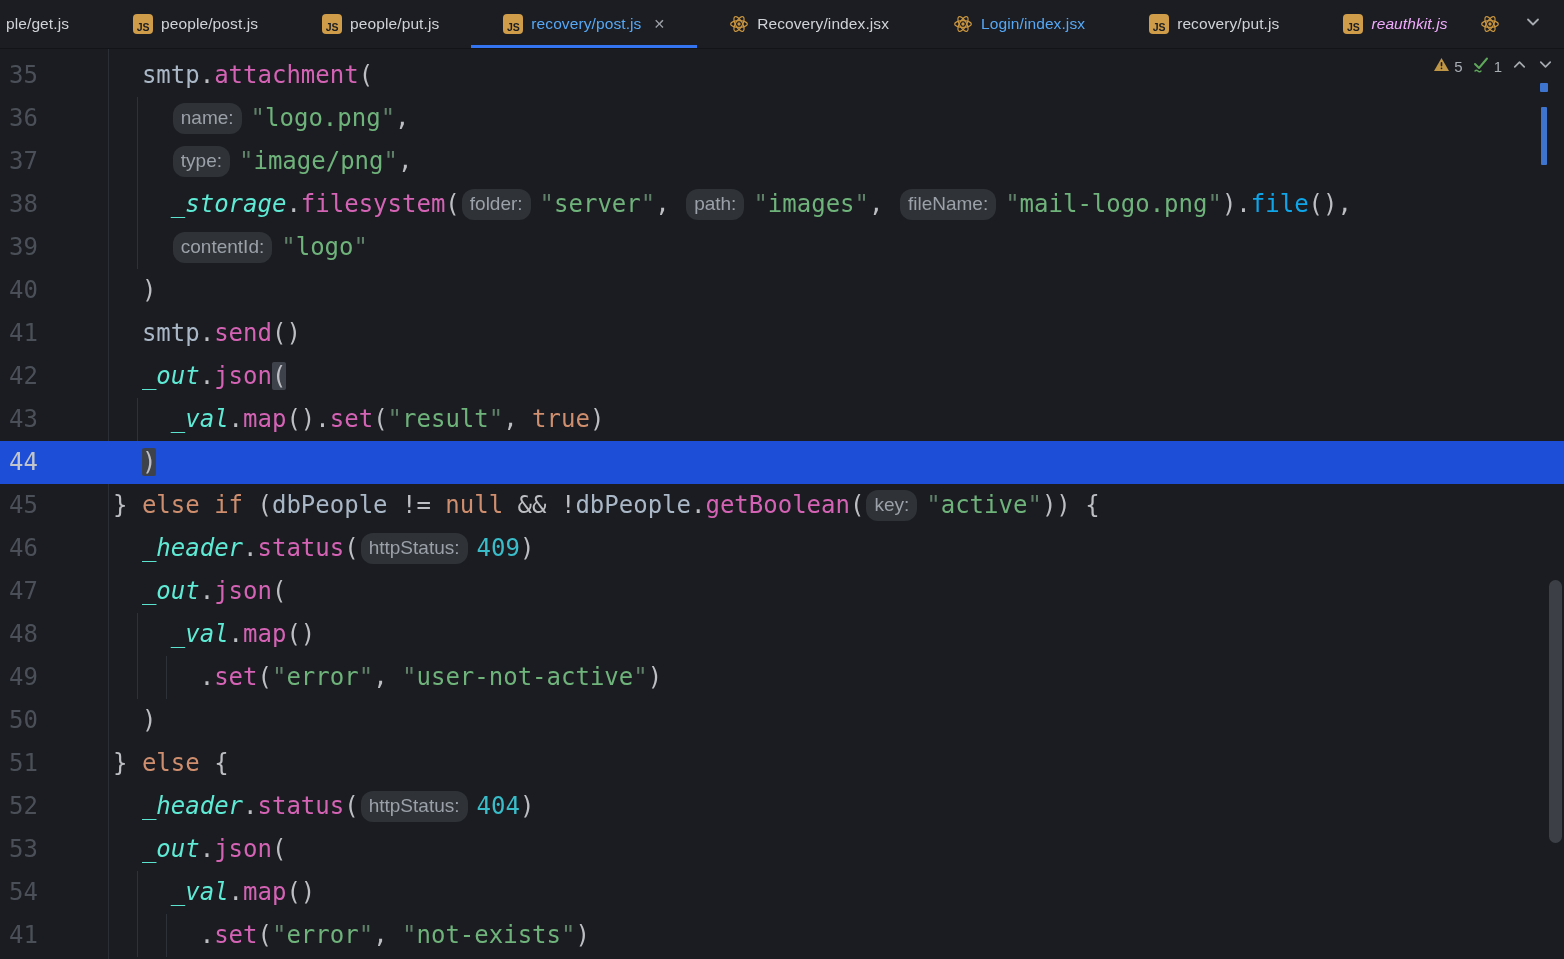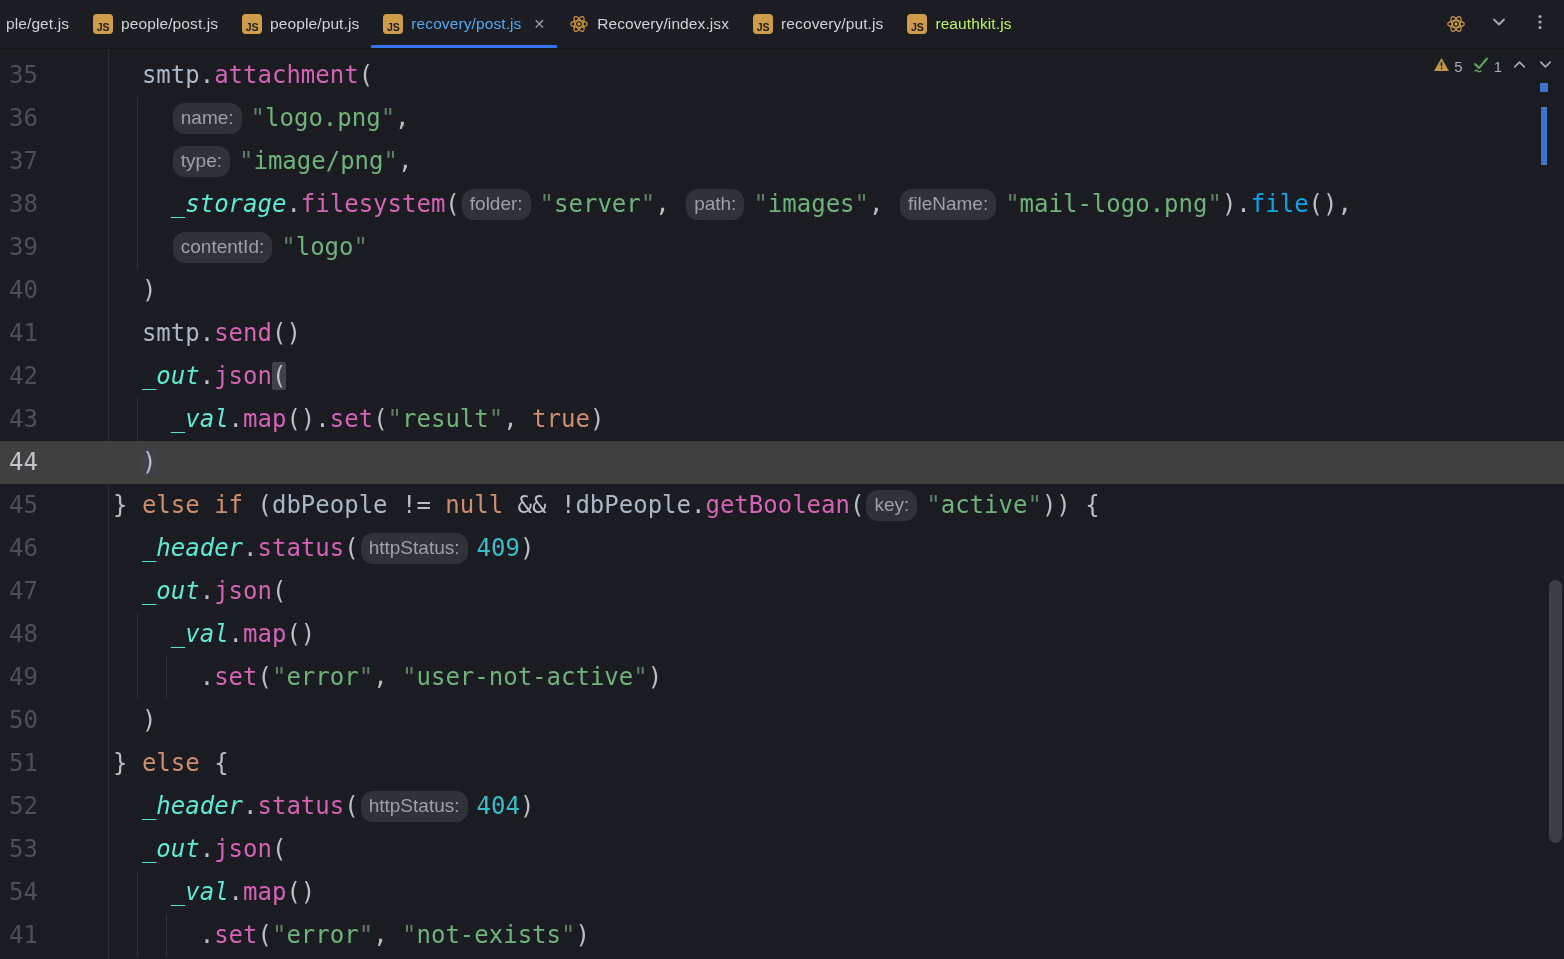--- a/index.html
+++ b/index.html
@@ -2,37 +2,37 @@
 <html><head>
 <meta charset="utf-8">
 <style>
   html,body{margin:0;padding:0;background:#101114;}
   #app{position:relative;width:1564px;height:959px;background:#1a1c21;overflow:hidden;
        font-family:"Liberation Sans",sans-serif;}
 
   
   .tabbar{position:relative;height:48px;background:#1b1d22;border-bottom:1px solid #131418;
           display:flex;align-items:stretch;white-space:nowrap;}
-  .tab{position:relative;display:flex;align-items:center;padding:0 12px;gap:8px;cursor:pointer;}
+  .tab{position:relative;display:flex;align-items:center;padding:0 32px;gap:8px;cursor:pointer;}
   .tab.clipped{padding-left:6px;}
   .tab-label{font-size:15.5px;color:#d0d3d8;letter-spacing:.1px;}
   .tab.active .underline{position:absolute;left:0;right:0;bottom:0;height:3px;background:#3574f0;}
   .js-badge{width:20px;height:20px;border-radius:4px;background:#cf9c49;color:#1b1d22;
             font-size:10.5px;font-weight:bold;display:flex;align-items:flex-end;justify-content:center;
             padding-bottom:1px;box-sizing:border-box;}
   .close-x{font-size:14px;color:#9da0a6;margin-left:4px;line-height:1;}
   .tab-controls{margin-left:auto;display:flex;align-items:center;gap:24px;padding-right:16px;}
 
   
   .editor{position:absolute;top:49px;left:0;right:0;bottom:0;background:#1a1c21;
           font-family:"DejaVu Sans Mono",monospace;font-size:24px;}
   .gutter-sep{position:absolute;top:0;bottom:0;left:108px;width:1px;background:#2b2e34;}
   #lines{position:absolute;top:5px;left:0;right:0;}
   .row{position:relative;height:43px;line-height:43px;}
-  .row.current{background:#404040;}
+  .row.current{background:#1d4ed8;}
   .ln{position:absolute;left:0;top:0;width:38px;text-align:right;color:#4b5058;font-size:24px;}
   .row.current .ln{color:#c2c6cc;}
   .code{position:absolute;left:113px;top:0;white-space:pre;}
   .guide{position:absolute;top:0;bottom:0;width:1px;background:#2e3138;}
 
   .tok-t{color:#bcbec4}
   .tok-v{color:#a9b7c6}
   .tok-f{color:#d563b5}
   .tok-g{color:#5eead4;font-style:italic}
   .tok-s{color:#6fb37b}
@@ -88,26 +88,39 @@
       <ellipse cx="12" cy="12" rx="10" ry="4.1"></ellipse>
       <ellipse cx="12" cy="12" rx="10" ry="4.1" transform="rotate(60 12 12)"></ellipse>
       <ellipse cx="12" cy="12" rx="10" ry="4.1" transform="rotate(120 12 12)"></ellipse>
     </g>
     <circle cx="12" cy="12" r="2" fill="#c9953f"></circle>
   </svg>
 </span>
           <span class="tab-label" style="color: rgb(208, 211, 216);">Recovery/index.jsx</span>
         </div>
         <div class="tab">
+          <span>
+  <svg viewBox="0 0 24 24" width="20" height="20" style="display:block">
+    <g fill="none" stroke="#c9953f" stroke-width="1.5">
+      <ellipse cx="12" cy="12" rx="10" ry="4.1"></ellipse>
+      <ellipse cx="12" cy="12" rx="10" ry="4.1" transform="rotate(60 12 12)"></ellipse>
+      <ellipse cx="12" cy="12" rx="10" ry="4.1" transform="rotate(120 12 12)"></ellipse>
+    </g>
+    <circle cx="12" cy="12" r="2" fill="#c9953f"></circle>
+  </svg>
+</span>
+          <span class="tab-label" style="color: rgb(86, 168, 245);">Login/index.jsx</span>
+        </div>
+        <div class="tab">
           <span class="js-badge">JS</span>
           <span class="tab-label" style="color: rgb(208, 211, 216);">recovery/put.js</span>
         </div>
         <div class="tab">
           <span class="js-badge">JS</span>
-          <span class="tab-label" style="color: #bef264;">reauthkit.js</span>
+          <span class="tab-label" style="color: #f0abfc; font-style: italic;">reauthkit.js</span>
         </div>
       </div>
     <div class="tab-controls">
       <span id="ctl-react">
   <svg viewBox="0 0 24 24" width="20" height="20" style="display:block">
     <g fill="none" stroke="#c9953f" stroke-width="1.5">
       <ellipse cx="12" cy="12" rx="10" ry="4.1"></ellipse>
       <ellipse cx="12" cy="12" rx="10" ry="4.1" transform="rotate(60 12 12)"></ellipse>
       <ellipse cx="12" cy="12" rx="10" ry="4.1" transform="rotate(120 12 12)"></ellipse>
     </g>

